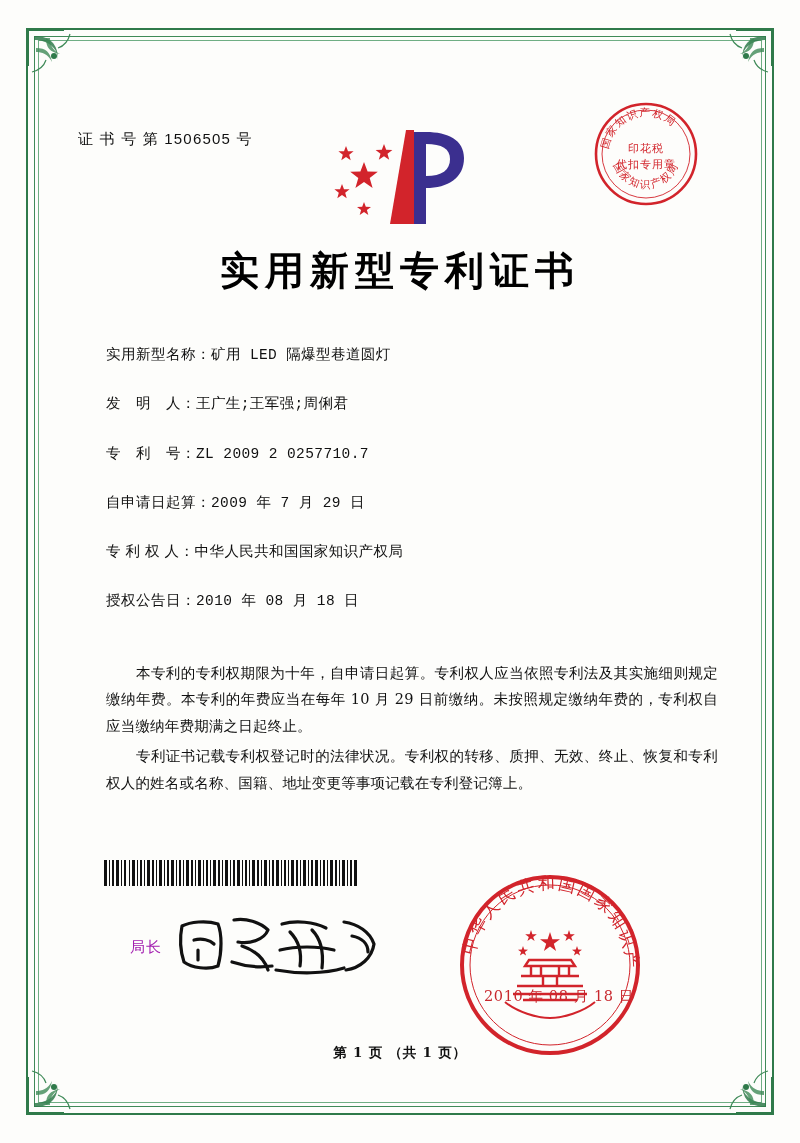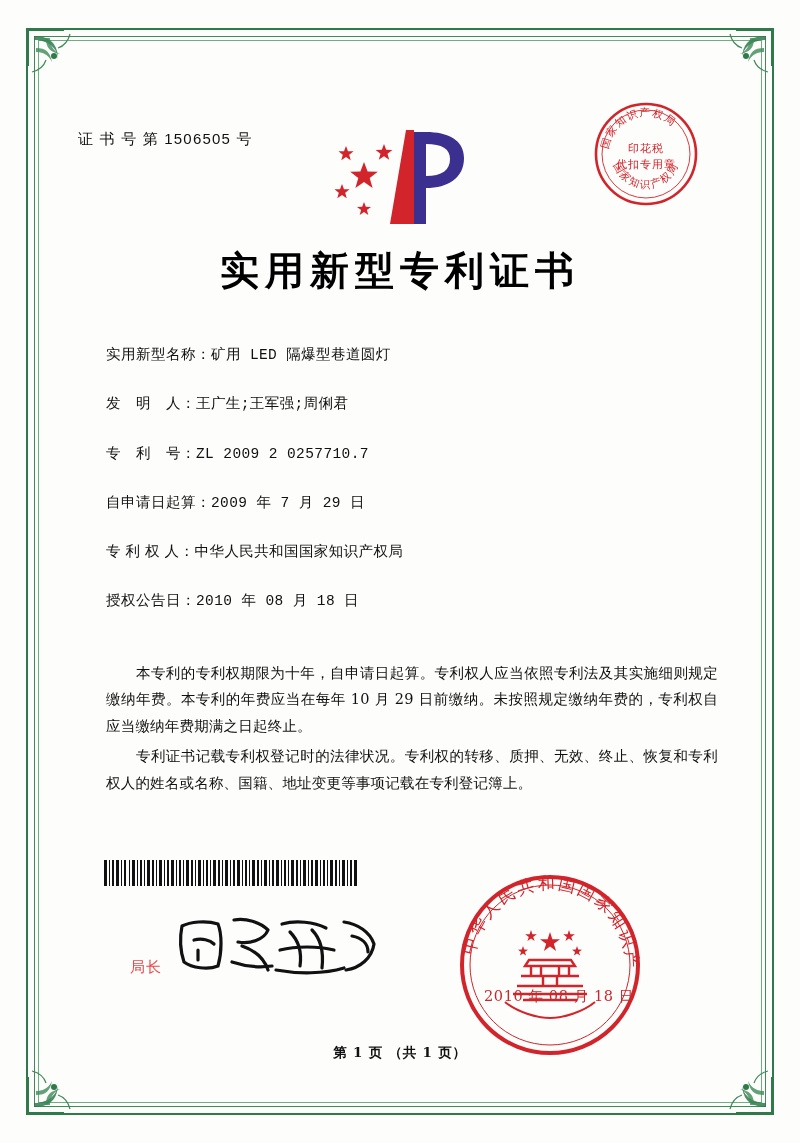--- a/index.html
+++ b/index.html
@@ -166,22 +166,21 @@
   }
 
   
   .sig-label {
     position: absolute;
     left: 70px;
     top: 866px;
     font-size: 15px;
     letter-spacing: 1px;
     font-family: "DejaVu Serif", "Liberation Serif", serif;
-    color: #ef4444;
-    margin-top: 20px;
+    color: #a21caf;
   }
   .signature {
     position: absolute;
     left: 112px;
     top: 838px;
     width: 215px;
     height: 70px;
   }
 
   

